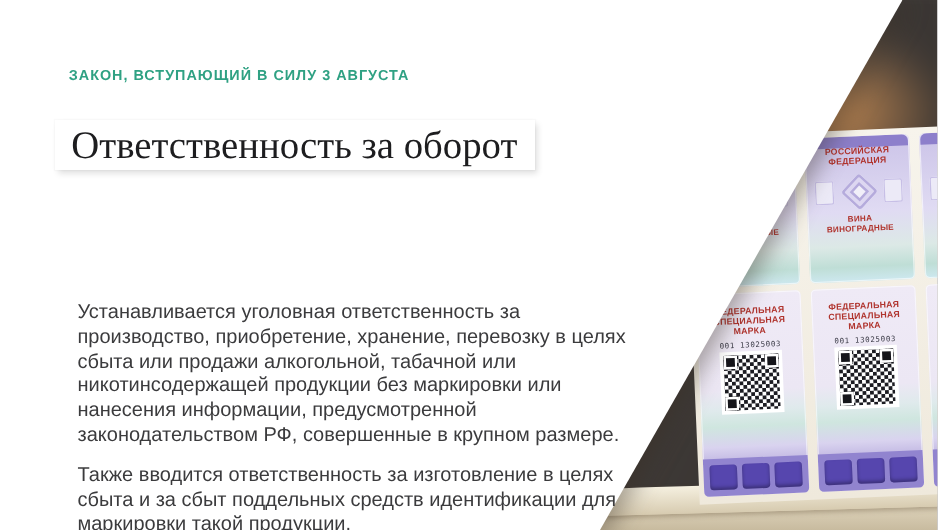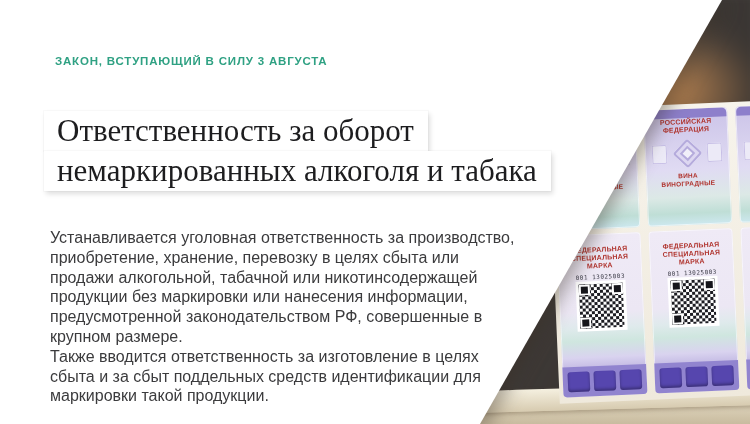--- a/index.html
+++ b/index.html
@@ -60,28 +60,28 @@
   
   .wedge-wrap { position:absolute; inset:0; z-index:2; pointer-events:none;
       filter: drop-shadow(6px 4px 9px rgba(55,45,35,.40)); }
   .wedge { position:absolute; inset:0; background:#fff;
       clip-path: polygon(0 0, 722px 0, 480px 424px, 0 424px); }
 
   
   .content { position:absolute; inset:0; z-index:3;padding-left:20px; }
   .kicker { position:absolute; left:55px; top:55px; font-size:11.5px; font-weight:bold;
       letter-spacing:.07em; color:#2fa183; }
-  .heading { position:absolute; left:44px; top:111px; }
+  .heading { position:absolute; left:44px; top:96px; }
   .hl { display:table; background:#fff; white-space:nowrap;
       font-family:"Liberation Serif", serif; font-size:31px; font-weight:normal;
       color:#1d1d1f; line-height:40px; padding:0 14px 0 13px;
       box-shadow: 2px 3px 5px rgba(0,0,0,.13), 0 0 0 1px rgba(0,0,0,.02); }
   .bodytext { position:absolute; left:50px; top:228px; width:472px;
       font-size:16px; line-height:19.8px; color:#3b3b3d; }
-  .bodytext p { margin:0; }
+  .bodytext p { margin:12px; }
   .watermark { position:absolute; left:40px; top:393px; font-size:17px; font-weight:bold;
       letter-spacing:.4px; color:#e9e9e9; }
 </style>
 </head>
 <body>
 
 <div class="card">
 
   <div class="photo">
     <div class="photo-bg"></div>
@@ -178,21 +178,20 @@
 
   <div class="wedge-wrap">
     <div class="wedge"></div>
   </div>
 
   <div class="content">
     <div class="kicker">ЗАКОН, ВСТУПАЮЩИЙ В СИЛУ 3 АВГУСТА</div>
 
     <div class="heading">
       <div class="hl">Ответственность за оборот</div>
-      <div class="hl">немаркированных алкоголя и табака</div>
     </div>
 
     <div class="bodytext">
       <p>Устанавливается уголовная ответственность за производство, приобретение, хранение, перевозку в целях сбыта или продажи алкогольной, табачной или никотинсодержащей продукции без маркировки или нанесения информации, предусмотренной законодательством РФ, совершенные в крупном размере.</p>
       <p>Также вводится ответственность за изготовление в целях сбыта и за сбыт поддельных средств идентификации для маркировки такой продукции.</p>
     </div>
 
   </div>
 
 </div>

